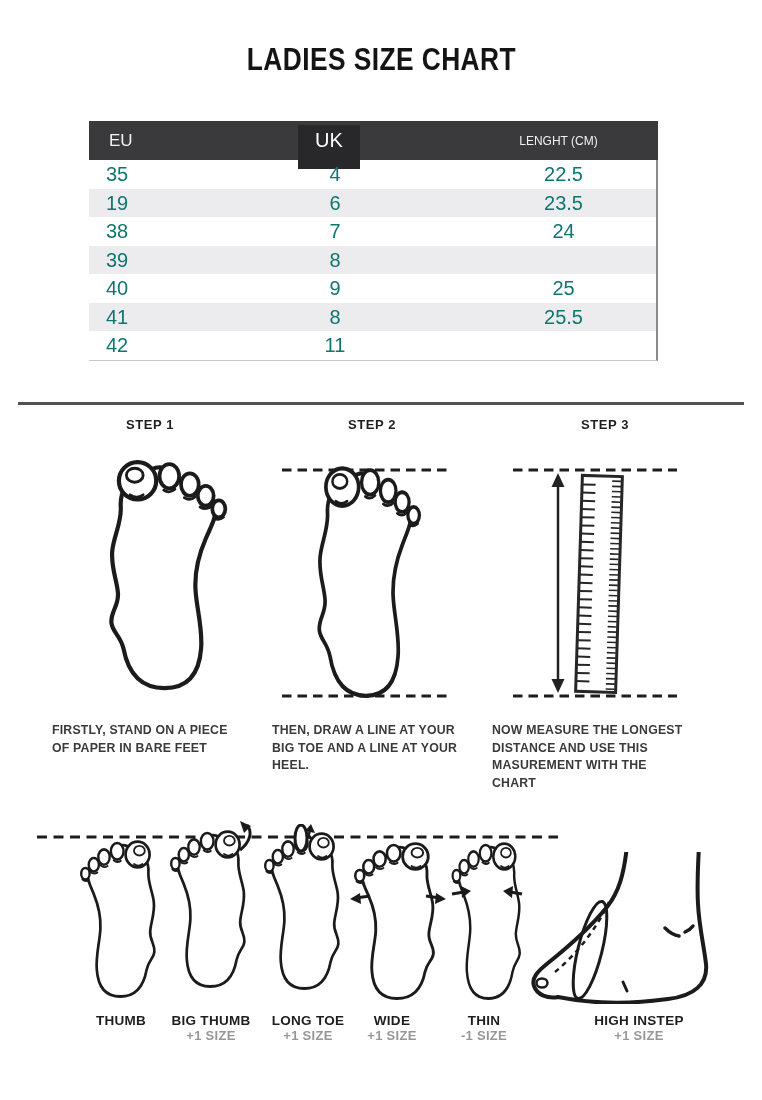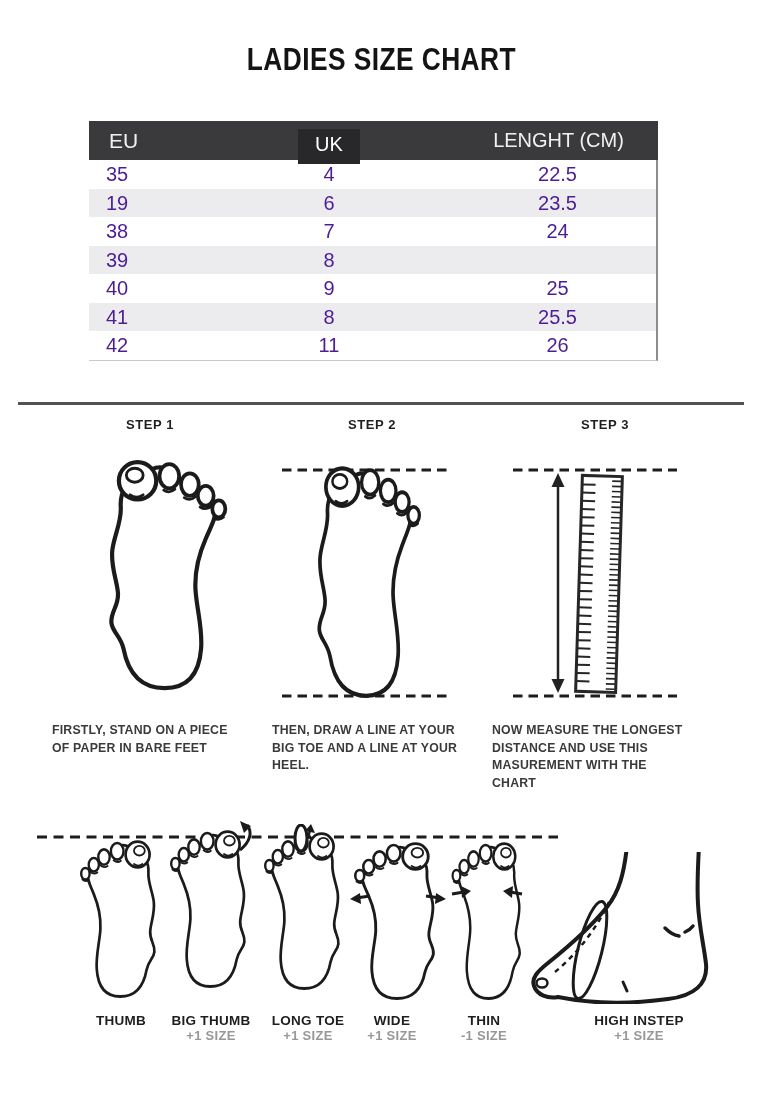--- a/index.html
+++ b/index.html
@@ -17,29 +17,29 @@
     font-size: 31px; font-weight: bold; letter-spacing: 0.5px; color: #141414;
   }
   .title span { display:inline-block; transform: scaleX(0.85); }
 
   
   .size-table { top: 121px; left: 89px; width: 569px; }
   .thead {
     display: flex; align-items: center; height: 39px;
     background: #3a393b; color: #f1f1f1;
   }
-  .th-eu { width: 155px; padding-left: 20px; font-size: 21px; }
+  .th-eu { width: 155px; padding-left: 20px; font-size: 17px; }
   .th-uk { width: 170px; text-align: center; }
   .uk-box {
     display: inline-block; background: #28282a; color: #ffffff;
-    font-size: 20px; padding: 4px 17px 8px; margin-top: 12px;
-  }
-  .th-len { flex: 1; text-align: center; padding-left: 45px; font-size: 20px; }
+    font-size: 20px; padding: 4px 17px 17px; margin-top: 12px;
+  }
+  .th-len { flex: 1; text-align: center; padding-left: 45px; font-size: 12px; }
   .tbody { border-right: 2px solid #8c8c8c; border-bottom: 1.5px solid #c9c9c9; }
-  .tr { display: flex; height: 28.5px; line-height: 28.5px; font-size: 20px; color: #4c1d95; }
+  .tr { display: flex; height: 28.5px; line-height: 28.5px; font-size: 20px; color: #0f766e; gap: 6px; }
   .tr:nth-child(even) { background: #ececef; }
   .td-eu { width: 155px; padding-left: 17px; }
   .td-uk { width: 170px; text-align: center; }
   .td-len { flex: 1; text-align: center; padding-left: 45px; }
 
   
   .divider { top: 402px; left: 18px; width: 726px; height: 3px; background: #525252; }
 
   
   .step-label {
@@ -125,21 +125,20 @@
         <div class="td-len">25</div>
       </div>
     <div class="tr">
         <div class="td-eu">41</div>
         <div class="td-uk">8</div>
         <div class="td-len">25.5</div>
       </div>
     <div class="tr">
         <div class="td-eu">42</div>
         <div class="td-uk">11</div>
-        <div class="td-len">26</div>
       </div>
   </div>
 </div>
 
 <div class="abs divider"></div>
 
 <div class="abs step-label s1">STEP 1</div>
 <div class="abs step-label s2">STEP 2</div>
 <div class="abs step-label s3">STEP 3</div>
 

